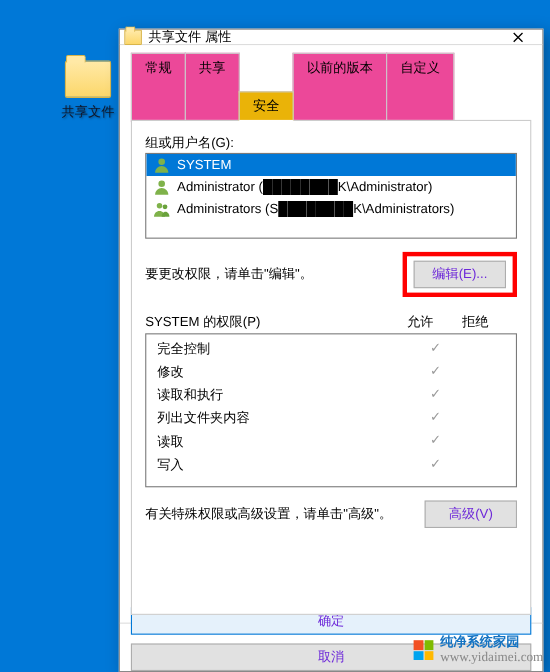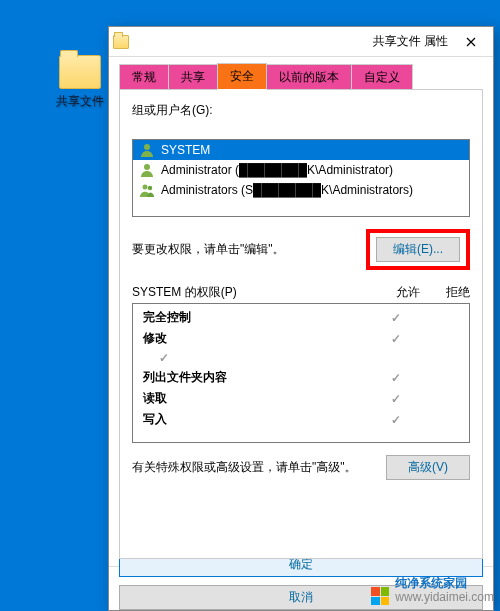--- a/index.html
+++ b/index.html
@@ -54,26 +54,25 @@
     left: 108px;
     width: 386px;
     height: 585px;
     background: #fff;
     border: 1px solid #888;
     box-shadow: 4px 4px 14px rgba(0,0,0,.3);
     display: flex;
     flex-direction: column;
   }
   .titlebar {
-    height: 30px;
+    height: 14px;
     display: flex;
     align-items: center;
     padding: 0 0 0 4px;
     border-bottom: 1px solid #ddd;
-    text-align: right;
   }
   .titlebar .ticon {
     width: 16px;
     height: 14px;
     background: linear-gradient(#ffe9a6, #fcd76b);
     border: 1px solid #d9b54a;
     border-radius: 1px;
     margin-right: 6px;
     position: relative;
   }
@@ -98,39 +97,40 @@
     border: 1px solid #ccc;
     border-bottom: none;
     background: #fff;
     font-size: 12px;
     cursor: pointer;
     position: relative;
     margin-right: -1px;
     color:#000;
   }
   .tab.active {
-    background: #f97316;
+    background: #eab308;
     z-index: 2;
     border-bottom: 1px solid #fff;
+    margin-top: 36px;
   }
   .tab:not(.active) { background: #ec4899; top:1px; }
   .tabpanel {
     border: 1px solid #ccc;
     margin: 0 10px 6px 10px;
     padding: 12px 12px 8px 12px;
     flex: 1;
     position: relative;
     top: -1px;
     background:#fff;
     overflow:hidden;
   }
   .row { display:flex; align-items:flex-start; margin-bottom:12px; color:#000; }
   .row .lbl { width:70px; }
   .row .val { flex:1; word-break:break-all; }
-  .section-label { margin-bottom:20px; color:#000; }
+  .section-label { margin-bottom:0; color:#000; }
   .listbox {
     border:1px solid #7a7a7a;
     height:78px;
     overflow:auto;
     background:#fff;
     margin-bottom:12px;
   }
   .listitem {
     display:flex;align-items:center;
     padding:2px 6px;
@@ -149,44 +149,43 @@
     color:#000;
   }
   button.winbtn {
     min-width:84px;
     padding:3px 10px;
     font-family:inherit;
     font-size:12px;
     background:#e1e1e1;
     border:1px solid #adadad;
     cursor:pointer;
-    color:#0369a1;
+    color:#6d28d9;
   }
   .edit-highlight{
     border:4px solid #ff0000;
     padding:4px 6px;
   }
   .perm-header{
     display:flex;
     color:#000;
     margin-bottom:2px;
   }
   .perm-header .name{flex:1;}
-  .perm-header .col{width:50px;text-align:right;}
+  .perm-header .col{width:50px;text-align:left;}
   .permbox{
     border:1px solid #7a7a7a;
     height:140px;
     overflow-y:scroll;
     padding:3px 0;
   }
   .permrow{
-    display:flex;align-items:center;
+    display:flex;align-items:flex-start;
     padding:2px 10px;
     color:#000;
-    font-weight:bold;
   }
   .permrow .name{flex:1;}
   .permrow .col{width:42px;text-align:center;color:#9a9a9a;}
   .adv-row{
     display:flex;align-items:center;justify-content:space-between;
     margin-top:12px;
     color:#000;
   }
   .footer{
     border-top:1px solid #ddd;
@@ -194,22 +193,23 @@
     display:flex;
     justify-content:flex-end;
     gap:8px;
     height:44px;
     flex-direction:column;
   }
   .footer button.winbtn{min-width:78px;}
   .footer button.primary{border-color:#0078d7;background:#e5f1fb;}
   .watermark{
     position:absolute;right:6px;bottom:6px;
-    display:flex;align-items:flex-end;gap:6px;
+    display:flex;align-items:center;gap:6px;
     font-size:12px;
+    font-family:Liberation Serif, serif;
   }
   .watermark .logo{
     width:18px;height:18px;display:grid;grid-template-columns:1fr 1fr;grid-template-rows:1fr 1fr;gap:1px;
   }
   .watermark .logo span:nth-child(1){background:#f25022;}
   .watermark .logo span:nth-child(2){background:#7fba00;}
   .watermark .logo span:nth-child(3){background:#00a4ef;}
   .watermark .logo span:nth-child(4){background:#ffb900;}
   .watermark .txt{line-height:1.15;}
   .watermark .t1{color:#1473c2;font-weight:bold;}
@@ -298,20 +298,21 @@
         <span class="name">完全控制</span>
         <span class="col check">✓</span>
         <span class="col"></span>
       </div>
       <div class="permrow">
         <span class="name">修改</span>
         <span class="col check">✓</span>
         <span class="col"></span>
       </div>
       <div class="permrow">
+        <span class="name">读取和执行</span>
         <span class="col check">✓</span>
         <span class="col"></span>
       </div>
       <div class="permrow">
         <span class="name">列出文件夹内容</span>
         <span class="col check">✓</span>
         <span class="col"></span>
       </div>
       <div class="permrow">
         <span class="name">读取</span>

